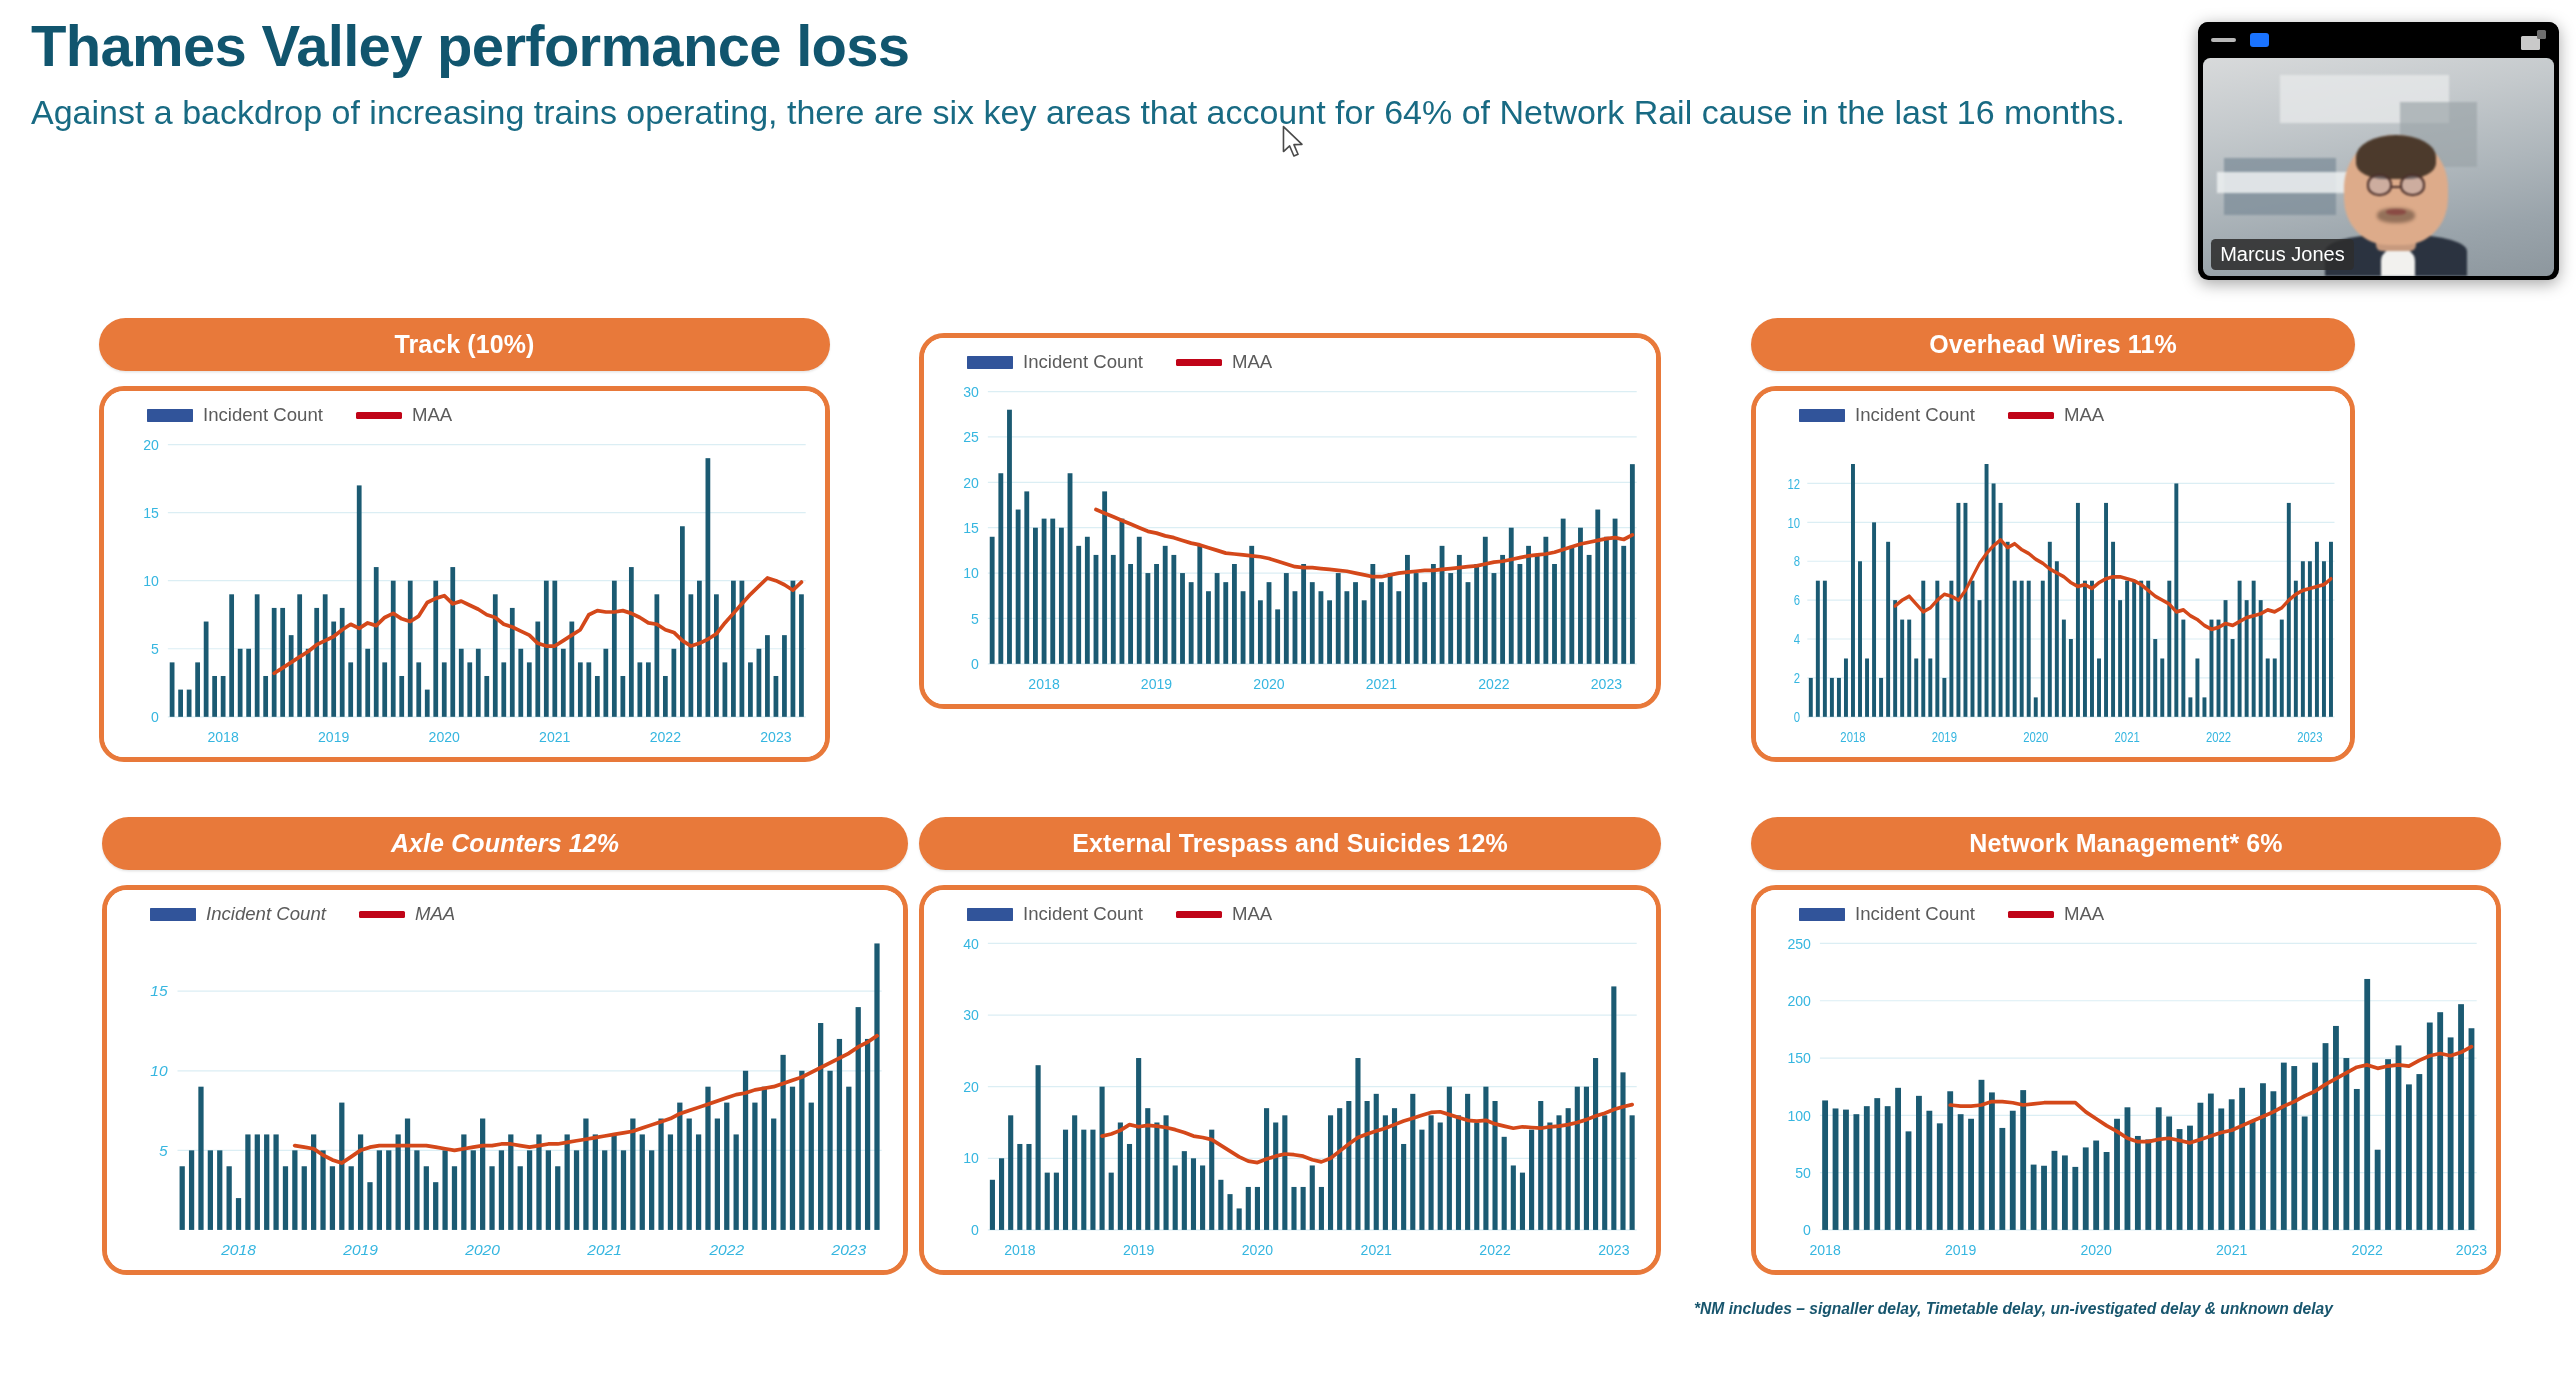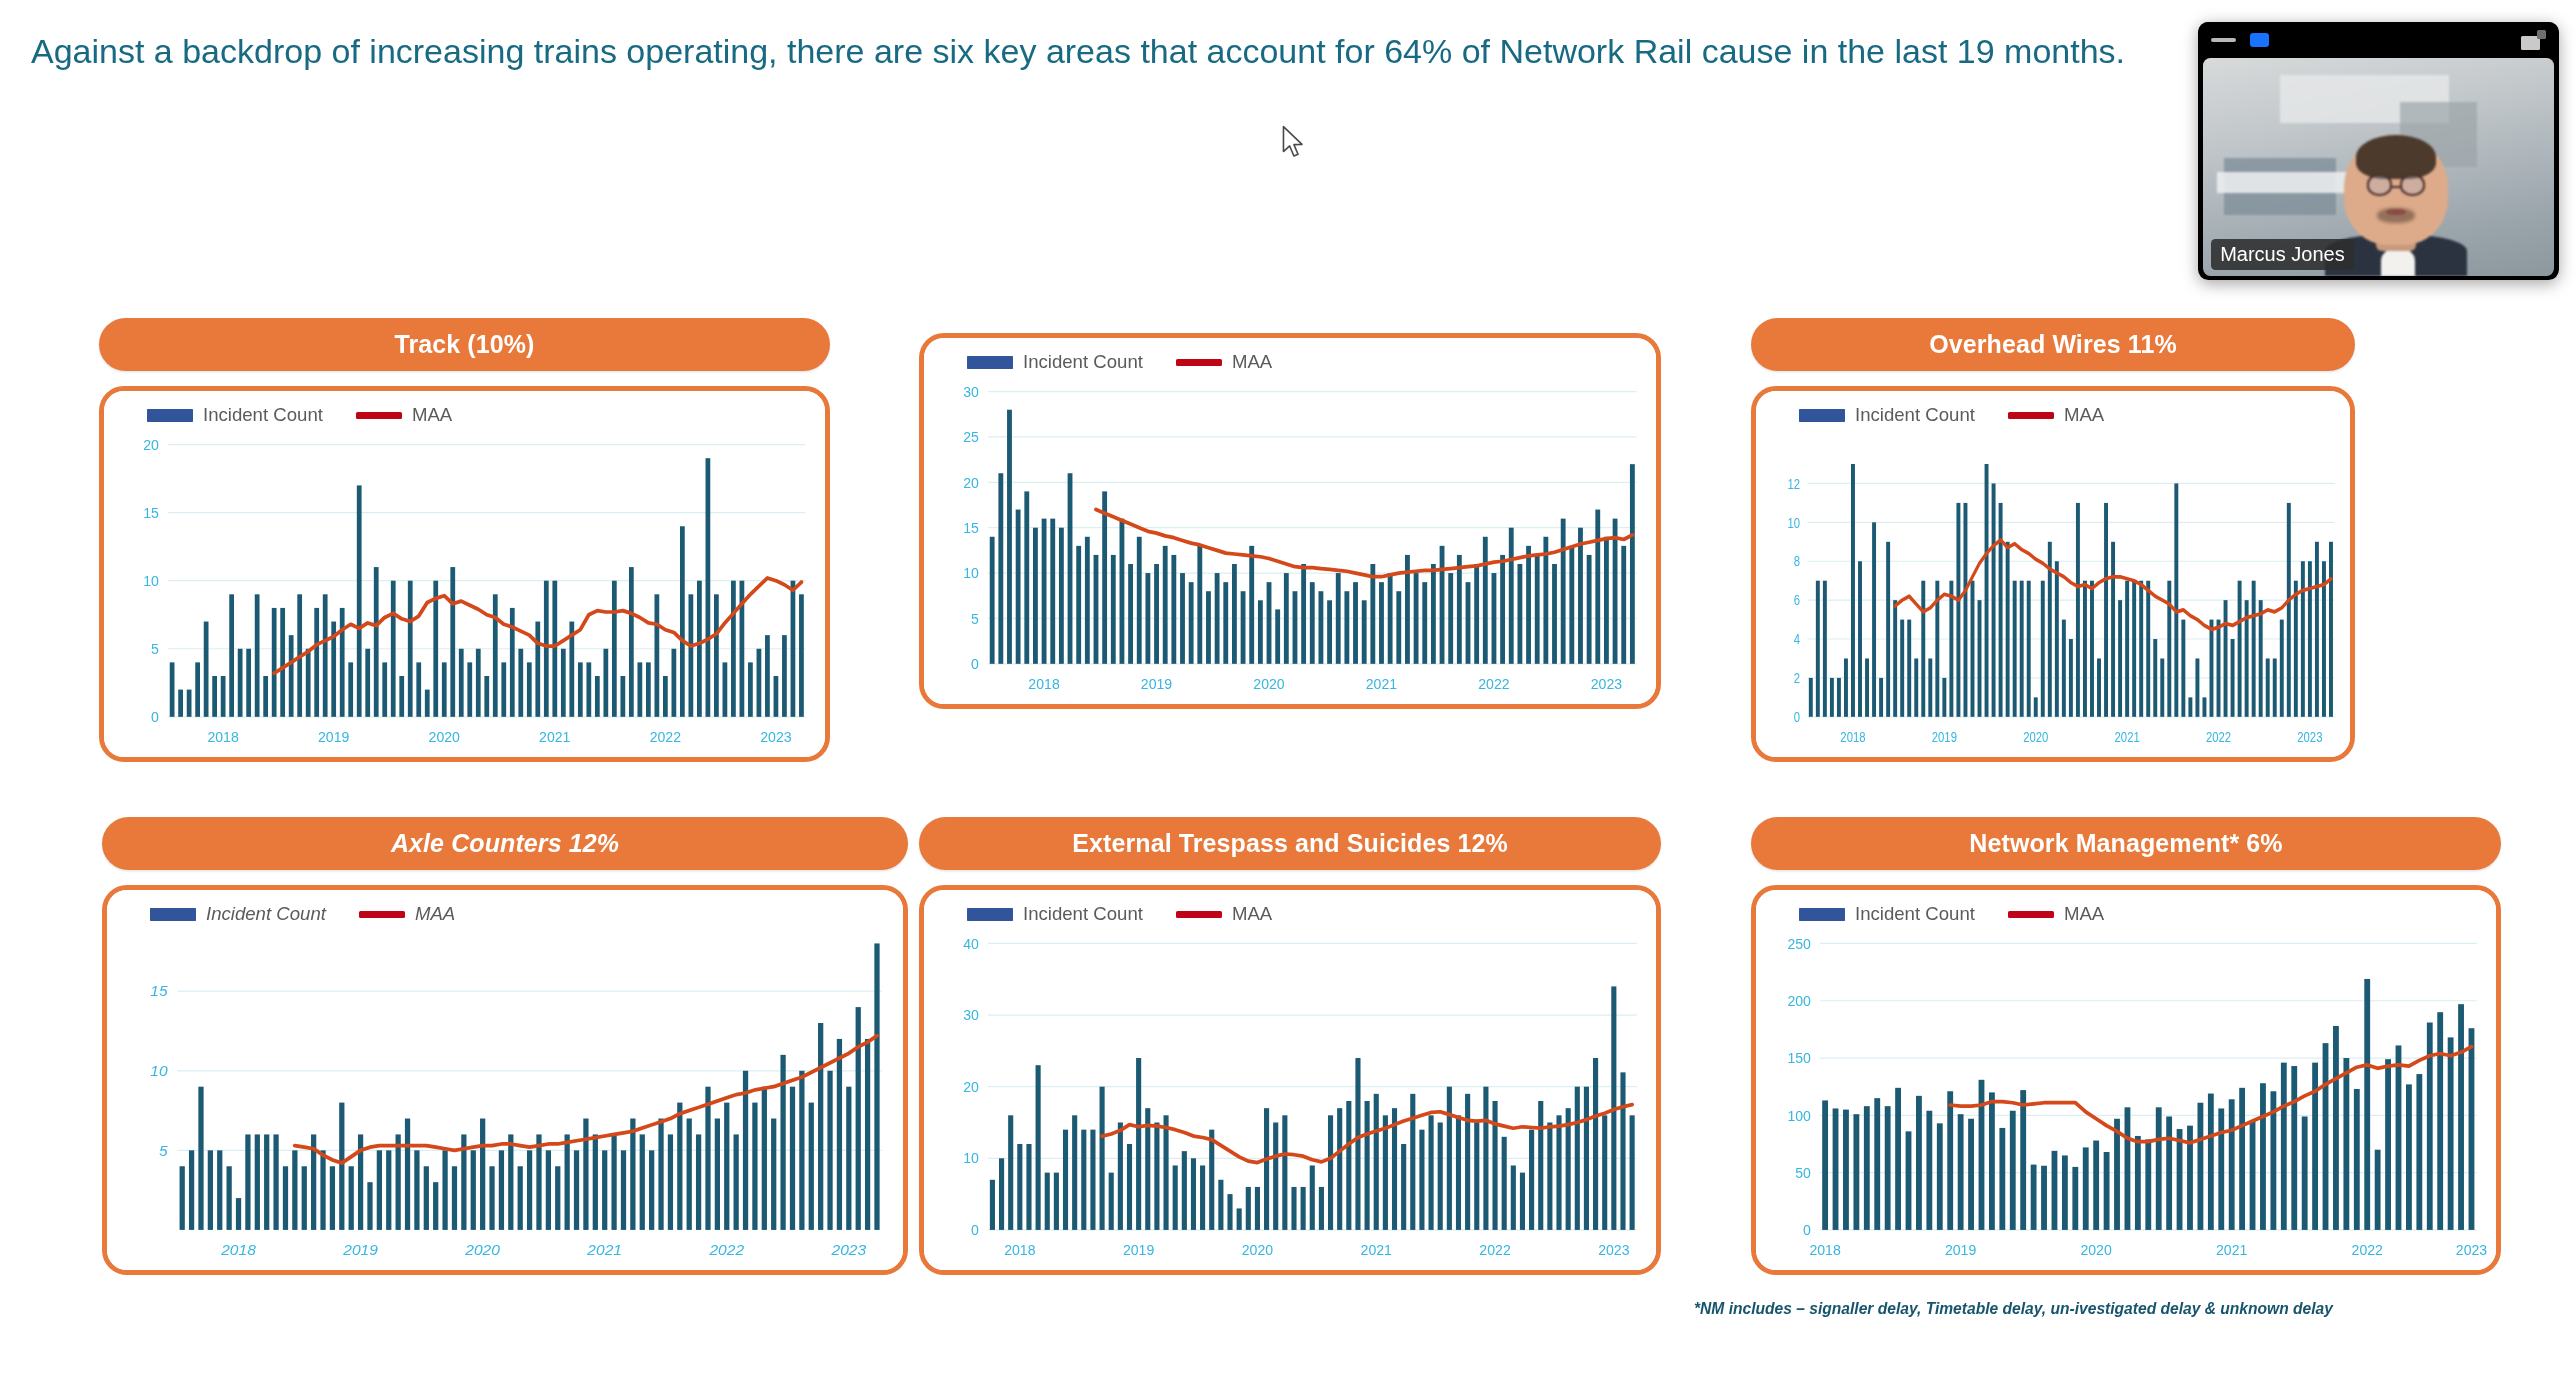--- a/index.html
+++ b/index.html
@@ -106,21 +106,22 @@
   }
 
   .cursor { position: absolute; left: 1282px; top: 125px; z-index: 40; }
 </style>
 </head>
 <body>
 
 <div id="slide">
 
   <div class="title-block">
-    <div class="slide-subtitle">Against a backdrop of increasing trains operating, there are six key areas that account for 64% of Network Rail cause in the last 19 months.</div>
+    <div class="slide-title">Thames Valley performance loss</div>
+    <div class="slide-subtitle">Against a backdrop of increasing trains operating, there are six key areas that account for 64% of Network Rail cause in the last 16 months.</div>
   </div>
 
   <div id="chart-grid" style="position: absolute; left: 95px; top: 318px; width: 2412px; height: 1009px;">
       <div class="card" style="left: 4px; top: 0px; width: 731px;">
         <div class="card-header">Track (10%)</div>
         <div class="chart-frame" style="height: 376px;">
           <div class="legend">
             <div class="legend-item">
               <span class="swatch-bar"></span>
               <span class="legend-label">Incident Count</span>

